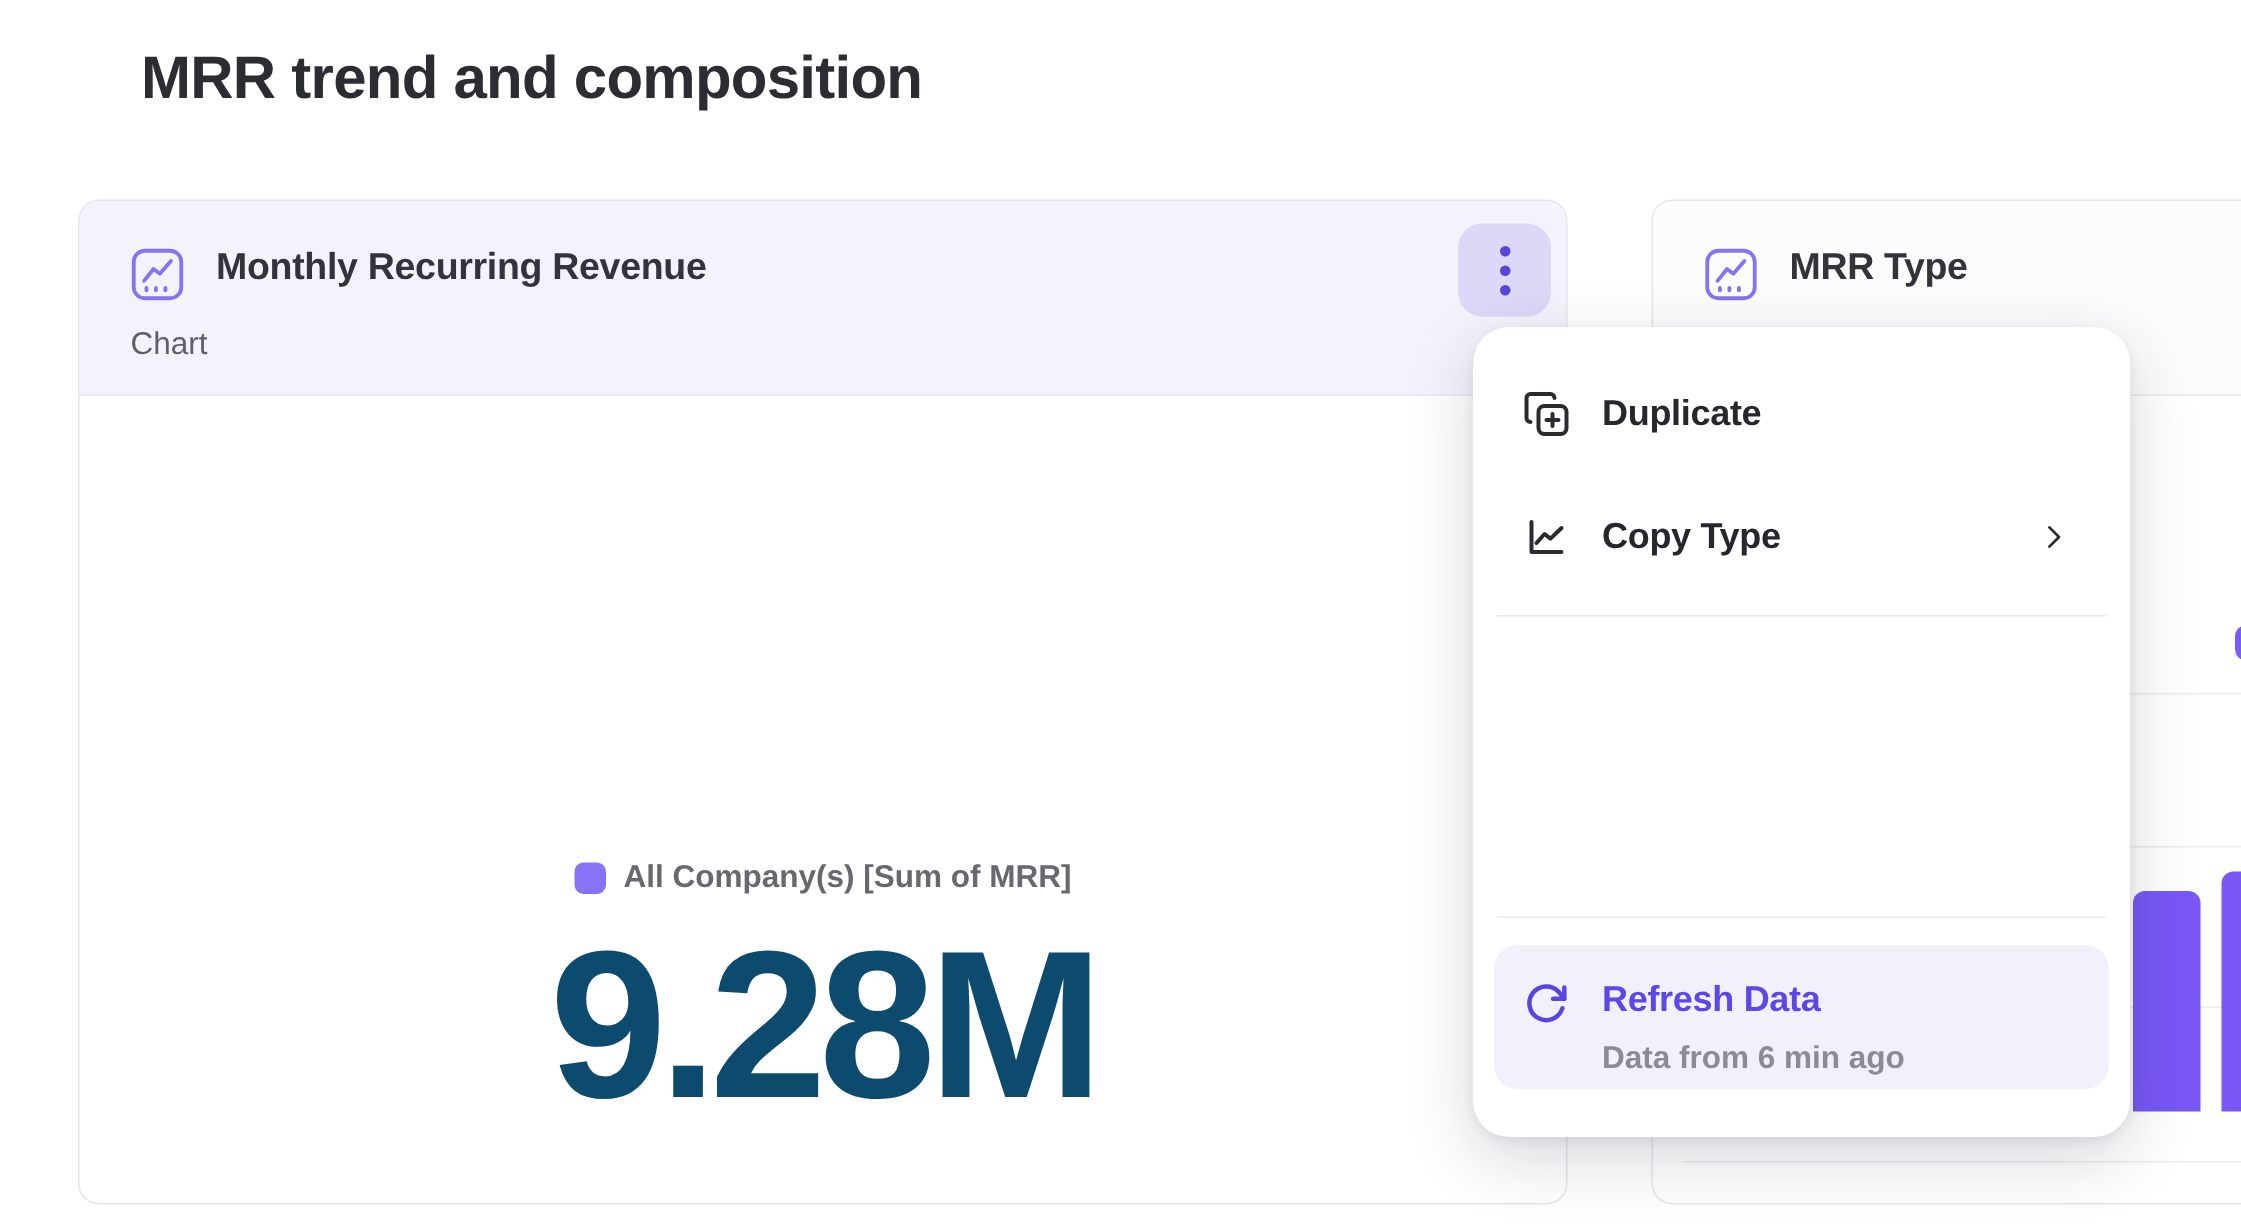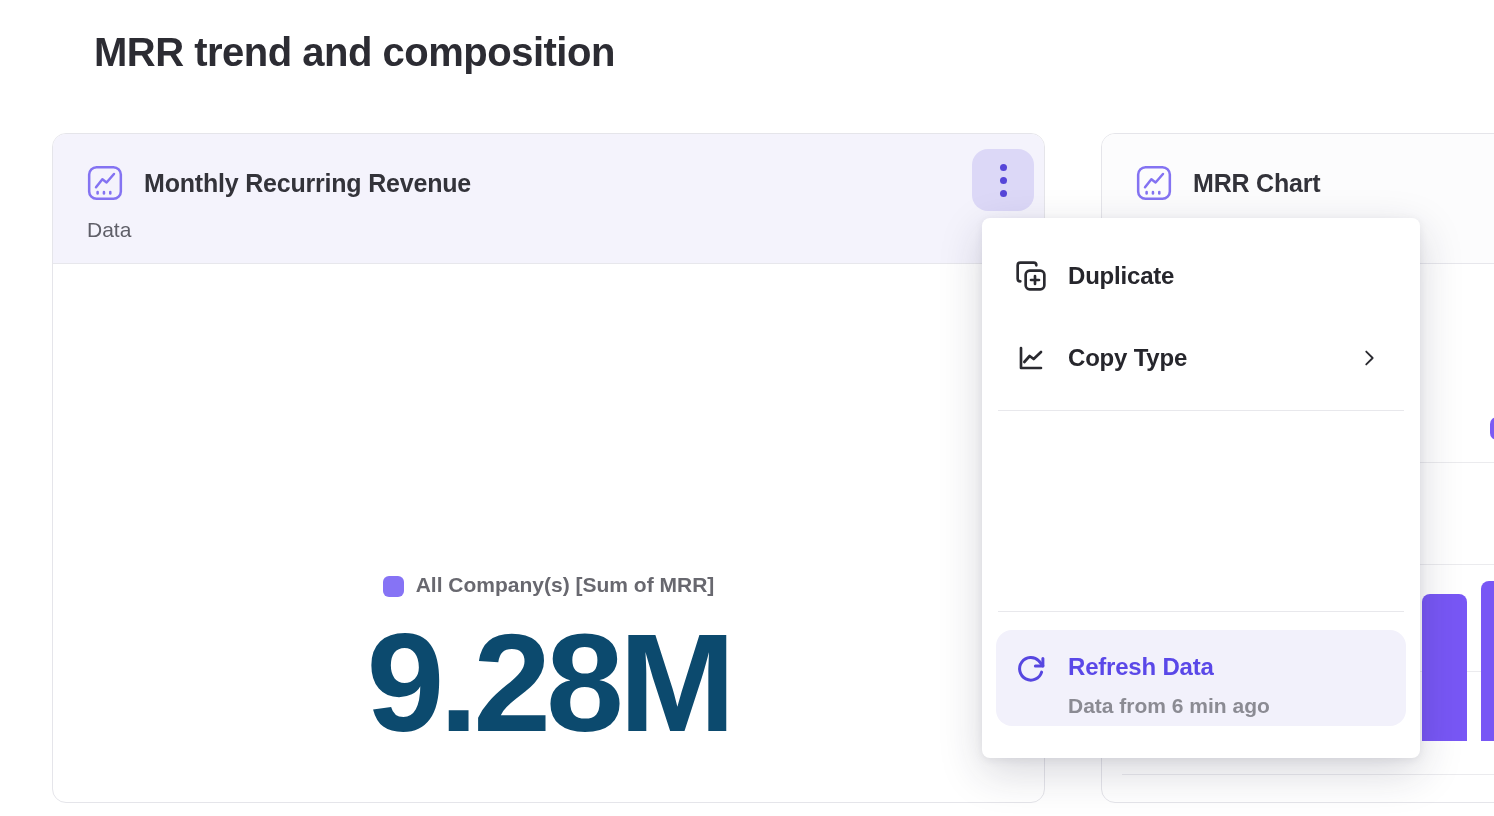--- a/index.html
+++ b/index.html
@@ -10,44 +10,44 @@
   .page-title { position: absolute; left: 94px; top: 30px; font-size: 40px; font-weight: 700; color: #2c2c33; letter-spacing: -0.5px; }
 
   .card { position: absolute; top: 133px; height: 670px; background: #fff; border: 1px solid #e5e5ea; border-radius: 14px; overflow: hidden; }
   .card-left  { left: 52px;  width: 993px; }
   .card-right { left: 1101px; width: 520px; }
 
   .card-header { position: relative; height: 130px; border-bottom: 1px solid #e7e7ec; padding: 0; }
   .card-left  .card-header { background: #f4f3fc; }
   .card-right .card-header { background: #fcfcfd; }
 
-  .card-title-row { position: absolute; left: 33px; top: 30px; display: flex; align-items: center; gap: 20px; }
+  .card-title-row { position: absolute; left: 33px; top: 30px; display: flex; gap: 20px; }
   .card-title { font-size: 25px; font-weight: 700; color: #33333a; letter-spacing: -0.2px; }
   .card-subtitle { position: absolute; left: 34px; top: 84px; font-size: 21px; color: #5f5f68; }
 
   .widget-icon { width: 38px; height: 38px; display: block; }
 
   .kebab-btn { position: absolute; right: 10px; top: 15px; width: 62px; height: 62px; border: none; background: #dcd8f7; border-radius: 16px; cursor: pointer; display: flex; flex-direction: column; align-items: center; justify-content: center; gap: 6px; }
   .kebab-btn .dot { width: 7px; height: 7px; border-radius: 50%; background: #5646d8; }
 
   
   .big-body { position: absolute; left: 0; right: 0; top: 131px; bottom: 0; }
-  .legend-row { position: absolute; left: 0; right: 0; top: 308px; display: flex; align-items: flex-end; justify-content: center; gap: 12px; }
+  .legend-row { position: absolute; left: 0; right: 0; top: 308px; display: flex; align-items: center; justify-content: center; gap: 12px; }
   .legend-swatch { width: 21px; height: 21px; border-radius: 6px; background: #8673f5; }
   .legend-label { font-size: 21px; font-weight: 700; color: #68686f; }
   .big-number { position: absolute; left: 0; right: 0; top: 348px; text-align: center; font-size: 140px; font-weight: 700; letter-spacing: -5px; color: #0c4a6e; line-height: 1; }
 
   
   .trend-area { position: absolute; left: 0; right: 0; top: 130px; bottom: 0; }
   .gridline { position: absolute; left: 20px; right: 0; height: 1px; background: #ebebee; }
   .trend-legend-swatch { position: absolute; left: 388px; top: 153px; width: 26px; height: 23px; border-radius: 7px; background: #7b5cf4; }
   .bar { position: absolute; bottom: 61px; width: 45px; background: #7857f5; border-radius: 8px 8px 0 0; }
 
   
-  .menu { position: absolute; left: 982px; top: 218px; width: 438px; height: 540px; background: #fff; border-radius: 8px; box-shadow: 0 14px 44px rgba(35,35,60,.18), 0 2px 8px rgba(35,35,60,.08); z-index: 10; }
+  .menu { position: absolute; left: 982px; top: 218px; width: 438px; height: 540px; background: #fff; border-radius: 24px; box-shadow: 0 14px 44px rgba(35,35,60,.18), 0 2px 8px rgba(35,35,60,.08); z-index: 10; }
   .menu-item { position: absolute; left: 0; width: 100%; height: 82px; display: flex; align-items: center; background: transparent; border: none; cursor: pointer; text-align: left; }
   .menu-item .mi-icon { position: absolute; left: 33px; width: 32px; height: 32px; display: flex; align-items: center; }
   .menu-item .mi-label { position: absolute; left: 86px; font-size: 24px; font-weight: 600; color: #26262c; letter-spacing: -0.2px; }
   .menu-item .mi-chevron { position: absolute; right: 40px; width: 22px; height: 22px; }
   .menu-divider { position: absolute; left: 16px; right: 16px; height: 1px; background: #e8e8ec; }
   .refresh-item { position: absolute; left: 14px; right: 14px; top: 412px; height: 96px; background: #f2f1fb; border-radius: 16px; border: none; cursor: pointer; text-align: left; }
   .refresh-item .mi-icon { position: absolute; left: 20px; top: 24px; width: 30px; height: 30px; }
   .refresh-title { position: absolute; left: 72px; top: 23px; font-size: 24px; font-weight: 700; color: #5a48e8; letter-spacing: -0.2px; }
   .refresh-sub { position: absolute; left: 72px; top: 64px; font-size: 21px; color: #8b8b93; font-weight: bold; }
 
@@ -69,21 +69,21 @@
           <svg class="widget-icon purple-ic" viewBox="0 0 36 36" stroke-width="2.4">
             <rect x="3" y="3" width="30" height="30" rx="7"></rect>
             <polyline points="9.5 22 15.5 14.5 19.5 17.5 26.5 9.5"></polyline>
             <line x1="11" y1="26.5" x2="11" y2="28"></line>
             <line x1="17" y1="26.5" x2="17" y2="28"></line>
             <line x1="23" y1="26.5" x2="23" y2="28"></line>
           </svg>
         </span>
         <span class="card-title">Monthly Recurring Revenue</span>
       </div>
-      <div class="card-subtitle">Data</div>
+      <div class="card-subtitle">Chart</div>
       <button class="kebab-btn">
         <span class="dot"></span>
         <span class="dot"></span>
         <span class="dot"></span>
       </button>
     </header>
     <div class="big-body">
       <div class="legend-row">
         <span class="legend-swatch"></span>
         <span class="legend-label">All Company(s) [Sum of MRR]</span>
@@ -97,21 +97,21 @@
       <div class="card-title-row">
         <span>
           <svg class="widget-icon purple-ic" viewBox="0 0 36 36" stroke-width="2.4">
             <rect x="3" y="3" width="30" height="30" rx="7"></rect>
             <polyline points="9.5 22 15.5 14.5 19.5 17.5 26.5 9.5"></polyline>
             <line x1="11" y1="26.5" x2="11" y2="28"></line>
             <line x1="17" y1="26.5" x2="17" y2="28"></line>
             <line x1="23" y1="26.5" x2="23" y2="28"></line>
           </svg>
         </span>
-        <span class="card-title">MRR Chart</span>
+        <span class="card-title">MRR Type</span>
       </div>
     </header>
     <div class="trend-area">
       <div class="trend-legend-swatch"></div>
       <div class="gridline" style="top:198px"></div>
       <div class="gridline" style="top:300px"></div>
       <div class="gridline" style="top:407px"></div>
       <div class="gridline" style="top:510px"></div>
 
       <div id="bars">

